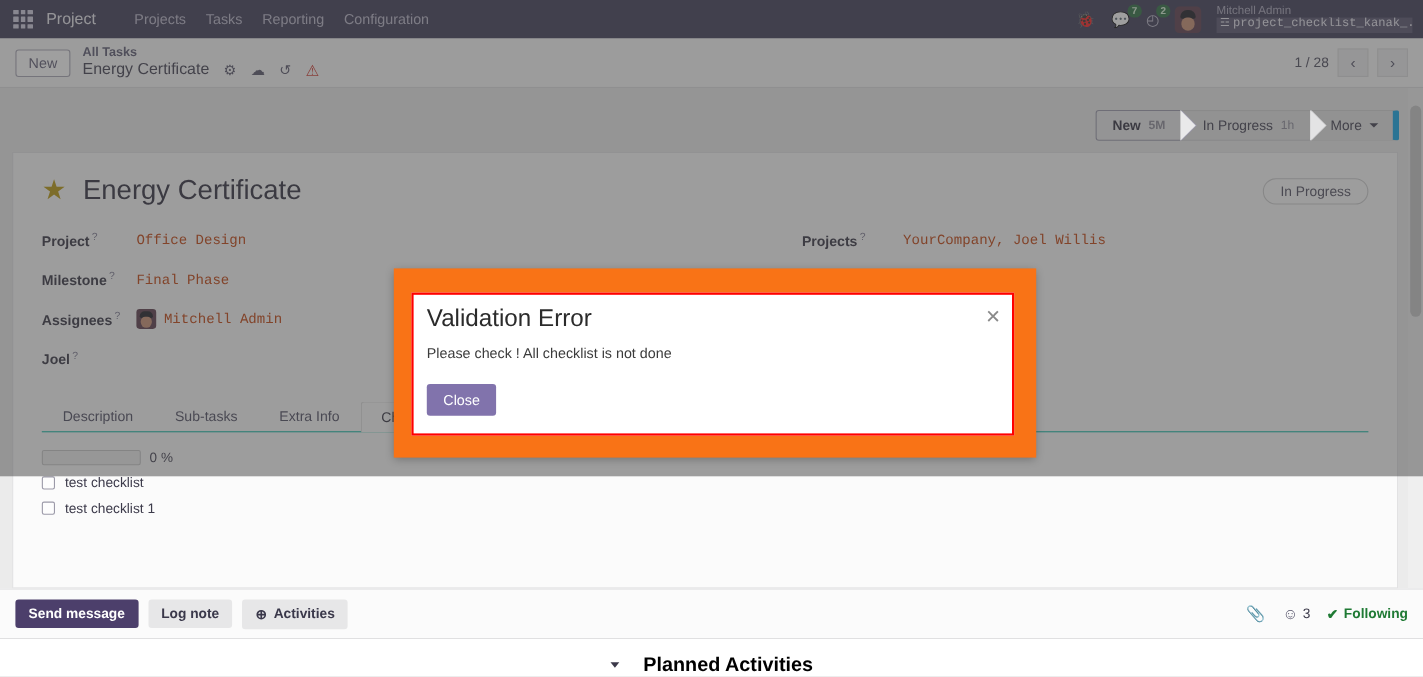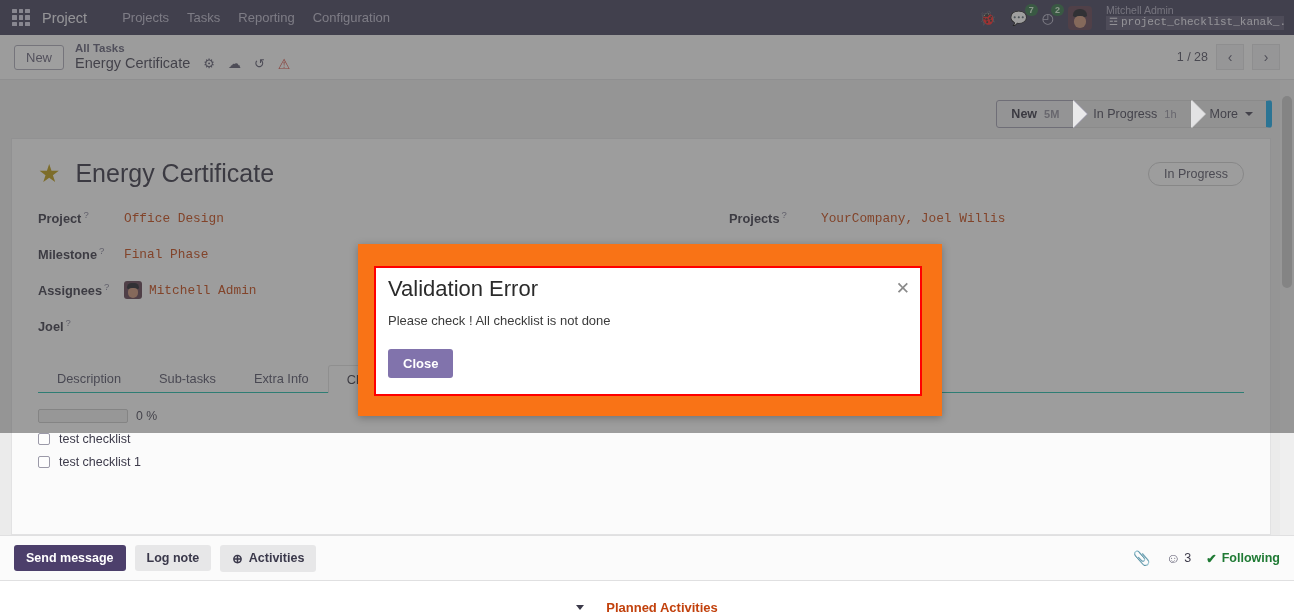--- a/index.html
+++ b/index.html
@@ -173,21 +173,21 @@
   .cr-ic { color: #56546a; font-size: 14px; display: inline-flex; align-items: center; gap: 4px; }
   .cr-ic .n { font-size: 12.5px; color: #3e3c4c; }
   .following { color: #1f7a34; font-size: 12.5px; font-weight: 700; display: inline-flex;
     align-items: center; gap: 5px; }
 
   
   .planned {
     position: absolute; left: 0; top: 581px; width: 1294px; height: 34px; background: #ffffff;
     display: flex; justify-content: center; align-items: flex-end;
   }
-  .planned span { font-size: 13px; font-weight: 700; color: #c2410c;
+  .planned span { font-size: 18px; font-weight: 700; color: #000000;
     display: inline-flex; align-items: center; gap: 22px; }
   .planned .tri { border-left: 4px solid transparent; border-right: 4px solid transparent;
     border-top: 5px solid #3b3949; display: inline-block; }
 
   
   .scrollbar { position: absolute; right: 0; top: 80px; width: 14px; height: 455px; background: #efefef; }
   .scrollthumb { position: absolute; right: 2px; top: 96px; width: 10px; height: 192px;
     background: #c6c6c7; border-radius: 5px; }
   .scroll-up { position: absolute; right: 3px; top: 84px; width: 0; height: 0;
     border-left: 4px solid transparent; border-right: 4px solid transparent;
@@ -210,21 +210,21 @@
   }
   .modal-close {
     position: absolute; right: 10px; top: 12px; font-size: 17px; color: #8a8a8a;
     line-height: 1; background: none; border: none;
   }
   .modal-msg {
     position: absolute; left: 12px; top: 45px; font-size: 13px; color: #3b3b3b;
   }
   .modal-btn {
     position: absolute; left: 12px; top: 81px; background: #8173ac; color: #ffffff;
-    border: none; border-radius: 3px; font-size: 13px; font-weight: 700; padding: 7px 15px;
+    border: none; border-radius: 3px; font-size: 13px; font-weight: 400; padding: 7px 15px;
   }
 </style>
 </head>
 <body>
 
 <div id="root">
 
   <div id="app-layer">
 
     <div class="navbar">

